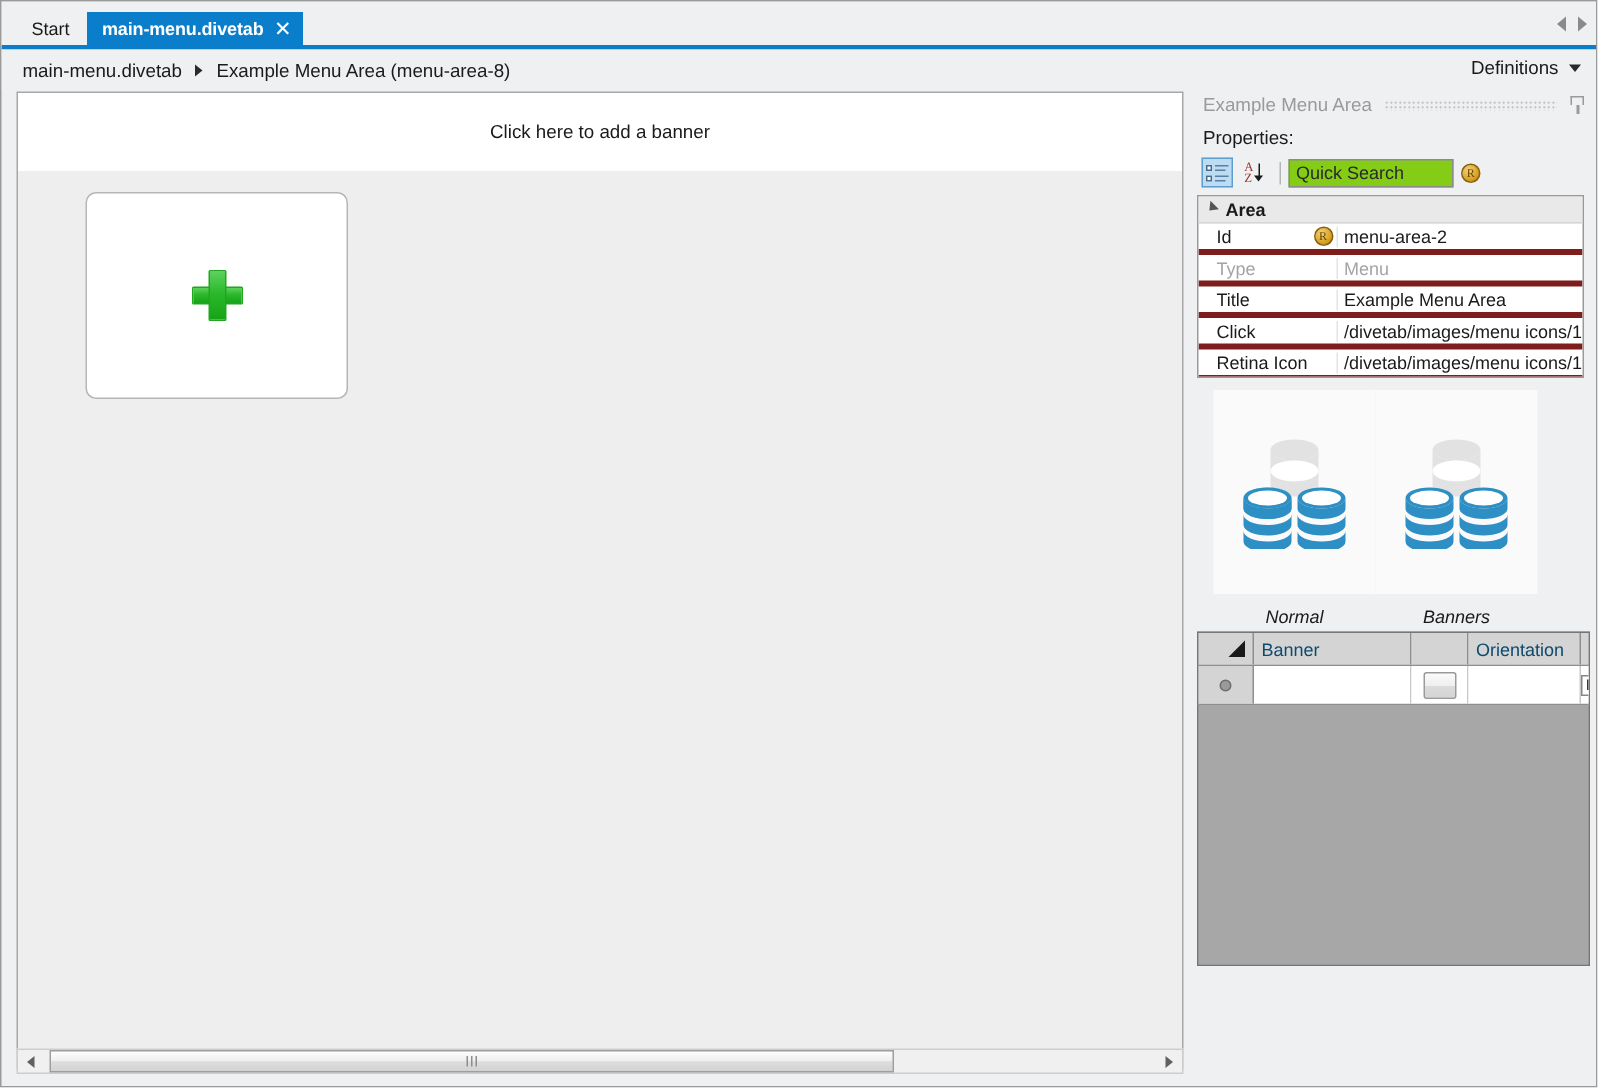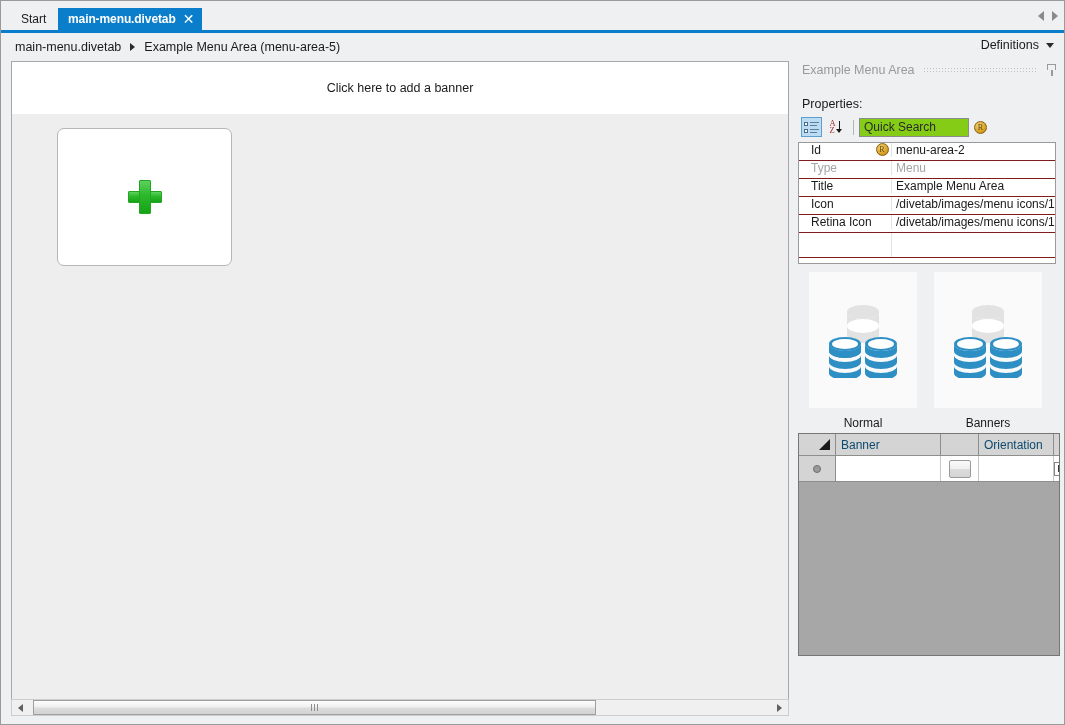--- a/index.html
+++ b/index.html
@@ -248,21 +248,21 @@
     content: "";
     position: absolute;
     left: 5px; top: 7px;
     width: 1.5px; height: 6px;
     background: #9a9a9a;
   }
   .rp-label {
     font-size: 12.5px;
     color: #1a1a1a;
     padding-left: 4px;
-    margin-top: 16px;
+    margin-top: 4px;
   }
 
   
   .prop-toolbar {
     display: flex;
     align-items: center;
     gap: 5px;
     margin-top: 5px;
     padding-left: 3px;
     height: 22px;
@@ -384,23 +384,23 @@
     position: absolute;
     left: 1px; top: 2px;
     width: 0; height: 0;
     border-left: 4.5px solid transparent;
     border-right: 4.5px solid transparent;
     border-bottom: 5px solid #555;
     transform: rotate(-135deg);
   }
   .pg-row {
     display: flex;
-    align-items: flex-start;
+    align-items: center;
     height: 17px;
-    border-bottom: 1px solid #7f1d1d;
+    border-bottom: 4px solid #7f1d1d;
     font-size: 12px;
   }
   .pg-name {
     width: 74px;
     flex: none;
     padding-left: 12px;
     box-sizing: border-box;
     color: #1a1a1a;
     white-space: nowrap;
     overflow: hidden;
@@ -427,23 +427,23 @@
 
   
   .icon-preview-label {
     font-size: 12.5px;
     color: #1a1a1a;
     padding-left: 4px;
     margin-top: 11px;
   }
   .preview-row {
     display: flex;
-    gap: 17px;
     margin-top: 8px;
     padding-left: 11px;
+    font-style: italic;
   }
   .preview-cell { width: 108px; }
   .preview-box {
     width: 108px; height: 136px;
     background: #fafafa;
     display: flex;
     align-items: center;
     justify-content: center;
   }
   .preview-caption {
@@ -580,21 +580,21 @@
     <div class="tab-navs">
       <span class="tri tri-l"></span>
       <span class="tri tri-r"></span>
     </div>
     <div class="tabbar-underline"></div>
   </div>
 
   <div class="breadcrumb">
     <span>main-menu.divetab</span>
     <span class="bc-sep"></span>
-    <span>Example Menu Area (menu-area-5)</span>
+    <span>Example Menu Area (menu-area-8)</span>
   </div>
   <div class="definitions">
     <span>Definitions</span>
     <span class="def-caret"></span>
   </div>
 
   <div class="canvas-wrap">
     <div class="banner-strip">
       <span>Click here to add a banner</span>
     </div>
@@ -649,20 +649,24 @@
           <span class="a">A</span>
             <span class="z">Z</span>
         </span>
       </span>
       <span class="tb-divider"></span>
       <input class="qsearch" type="text" placeholder="Quick Search" style="">
       <span class="r-badge">R</span>
     </div>
 
     <div class="propgrid">
+      <div class="pg-cat">
+        <span class="pg-expander"></span>
+        <span>Area</span>
+      </div>
 
       <div class="pg-row">
         <span class="pg-name">Id</span>
         <span class="pg-mid">
           <span class="r-badge">R</span>
         </span>
         <span class="pg-val">menu-area-2</span>
       </div>
 
       <div class="pg-row">
@@ -671,21 +675,21 @@
         <span class="pg-val dim">Menu</span>
       </div>
 
       <div class="pg-row">
         <span class="pg-name">Title</span>
         <span class="pg-mid"></span>
         <span class="pg-val">Example Menu Area</span>
       </div>
 
       <div class="pg-row">
-        <span class="pg-name">Icon</span>
+        <span class="pg-name">Click</span>
         <span class="pg-mid"></span>
         <span class="pg-val">/divetab/images/menu icons/12.png</span>
       </div>
 
       <div class="pg-row">
         <span class="pg-name">Retina Icon</span>
         <span class="pg-mid"></span>
         <span class="pg-val">/divetab/images/menu icons/12.png</span>
       </div>
 

